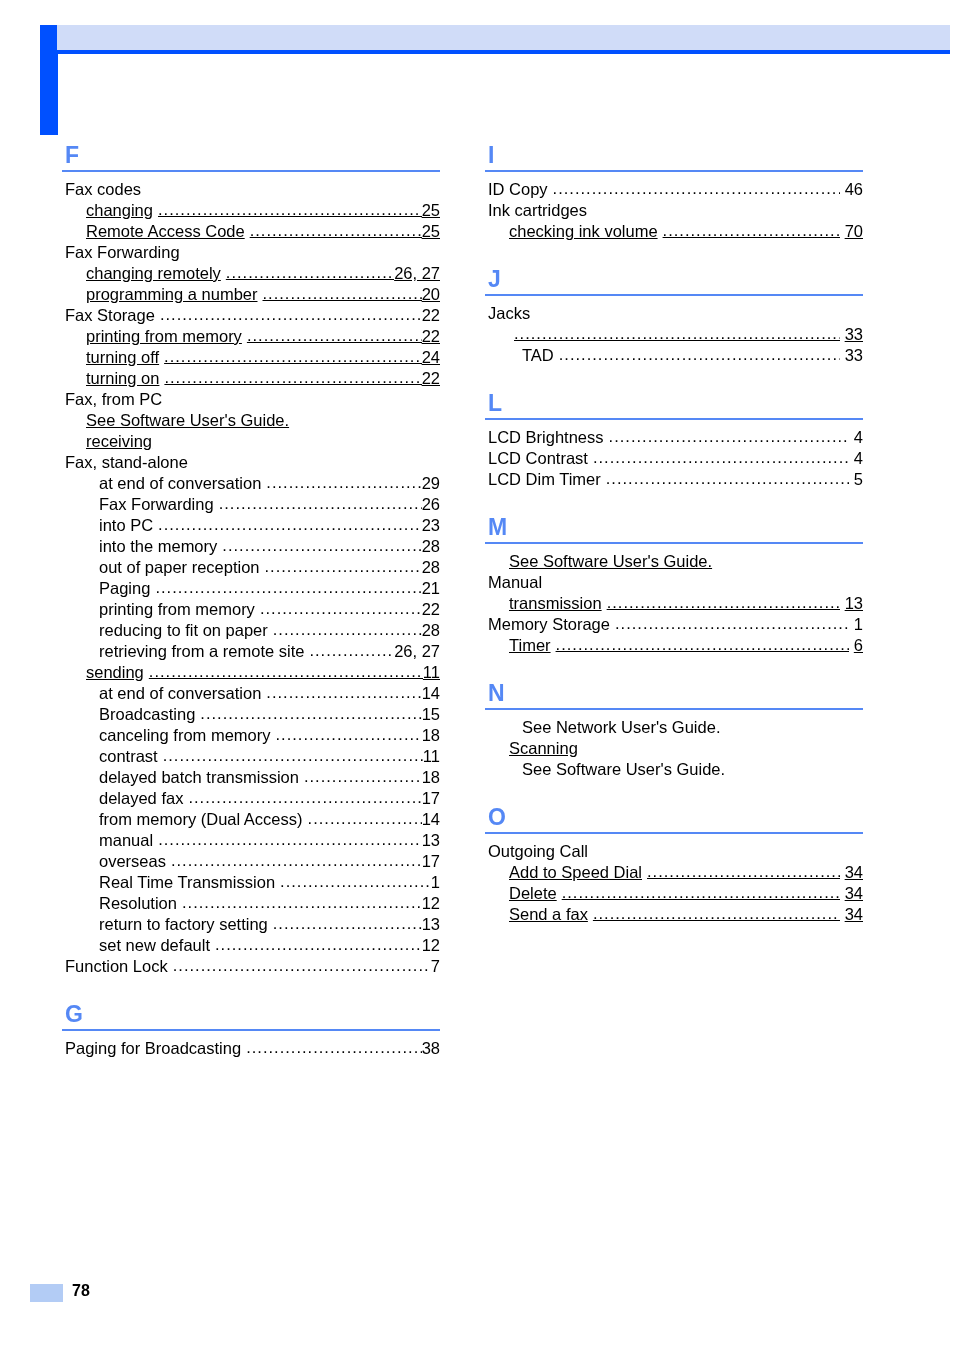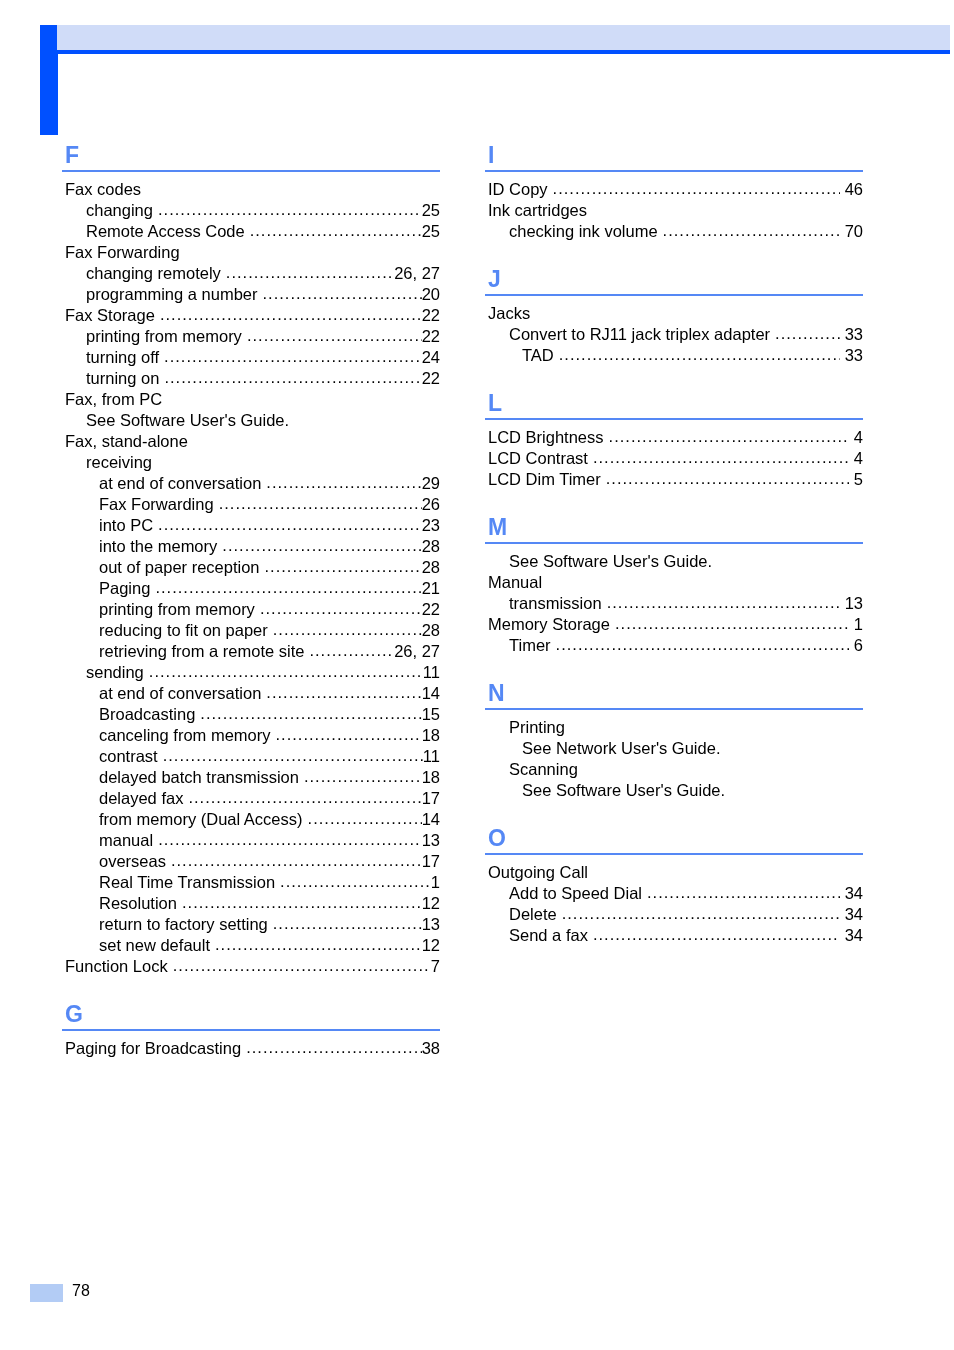--- a/index.html
+++ b/index.html
@@ -98,38 +98,38 @@
     top: -1px;
   }
   .entry .pages {
     flex: 0 0 auto;
     text-align: center;
   }
   
   .col-2 .entry .pages { padding-left: 5px; }
 
   .lvl-0 { padding-left: 3px; }
-  .lvl-1 { padding-left: 24px; }
+  .lvl-1 { padding-left: 24px; text-decoration: underline; }
   .lvl-2 { padding-left: 37px; }
 
   
   .footer-bar {
     position: absolute;
     left: 30px;
     top: 1284px;
     width: 33px;
     height: 18px;
     background: #b3ccf5;
   }
   .footer-page {
     position: absolute;
     left: 72px;
     top: 1282px;
     font-size: 16px;
-    font-weight: normal;
+    font-weight: bold;
     color: #000;
   }
 </style>
 </head>
 <body>
 
 <div class="page">
 
   <div class="header-tab"></div>
   <div class="header-banner"></div>
@@ -184,26 +184,26 @@
           <span class="label">turning on</span>
           <span class="leader">.....................................................................</span>
           <span class="pages">22</span>
         </div>
         <div class="entry lvl-0 plain">
           <span class="label">Fax, from PC</span>
         </div>
         <div class="entry lvl-1 plain">
           <span class="label">See Software User's Guide.</span>
         </div>
-        <div class="entry lvl-0 plain">
-          <span class="label">Fax, stand-alone</span>
-        </div>
         <div class="entry lvl-1 plain">
           <span class="label">receiving</span>
         </div>
+        <div class="entry lvl-0 plain">
+          <span class="label">Fax, stand-alone</span>
+        </div>
         <div class="entry lvl-2">
           <span class="label">at end of conversation</span>
           <span class="leader">.....................................................................</span>
           <span class="pages">29</span>
         </div>
         <div class="entry lvl-2">
           <span class="label">Fax Forwarding</span>
           <span class="leader">.....................................................................</span>
           <span class="pages">26</span>
         </div>
@@ -346,21 +346,20 @@
           <span class="pages">70</span>
         </div>
       </div>
       <div class="section">
         <div class="section-letter">J</div>
         <div class="section-rule"></div>
         <div class="entry lvl-0 plain">
           <span class="label">Jacks</span>
         </div>
         <div class="entry lvl-1">
-          <span class="label">Convert to RJ11 jack triplex adapter</span>
           <span class="leader">.....................................................................</span>
           <span class="pages">33</span>
         </div>
         <div class="entry lvl-2">
           <span class="label">TAD</span>
           <span class="leader">.....................................................................</span>
           <span class="pages">33</span>
         </div>
       </div>
       <div class="section">
@@ -403,23 +402,20 @@
         </div>
         <div class="entry lvl-1">
           <span class="label">Timer</span>
           <span class="leader">.....................................................................</span>
           <span class="pages">6</span>
         </div>
       </div>
       <div class="section">
         <div class="section-letter">N</div>
         <div class="section-rule"></div>
-        <div class="entry lvl-1 plain">
-          <span class="label">Printing</span>
-        </div>
         <div class="entry lvl-2 plain">
           <span class="label">See Network User's Guide.</span>
         </div>
         <div class="entry lvl-1 plain">
           <span class="label">Scanning</span>
         </div>
         <div class="entry lvl-2 plain">
           <span class="label">See Software User's Guide.</span>
         </div>
       </div>

